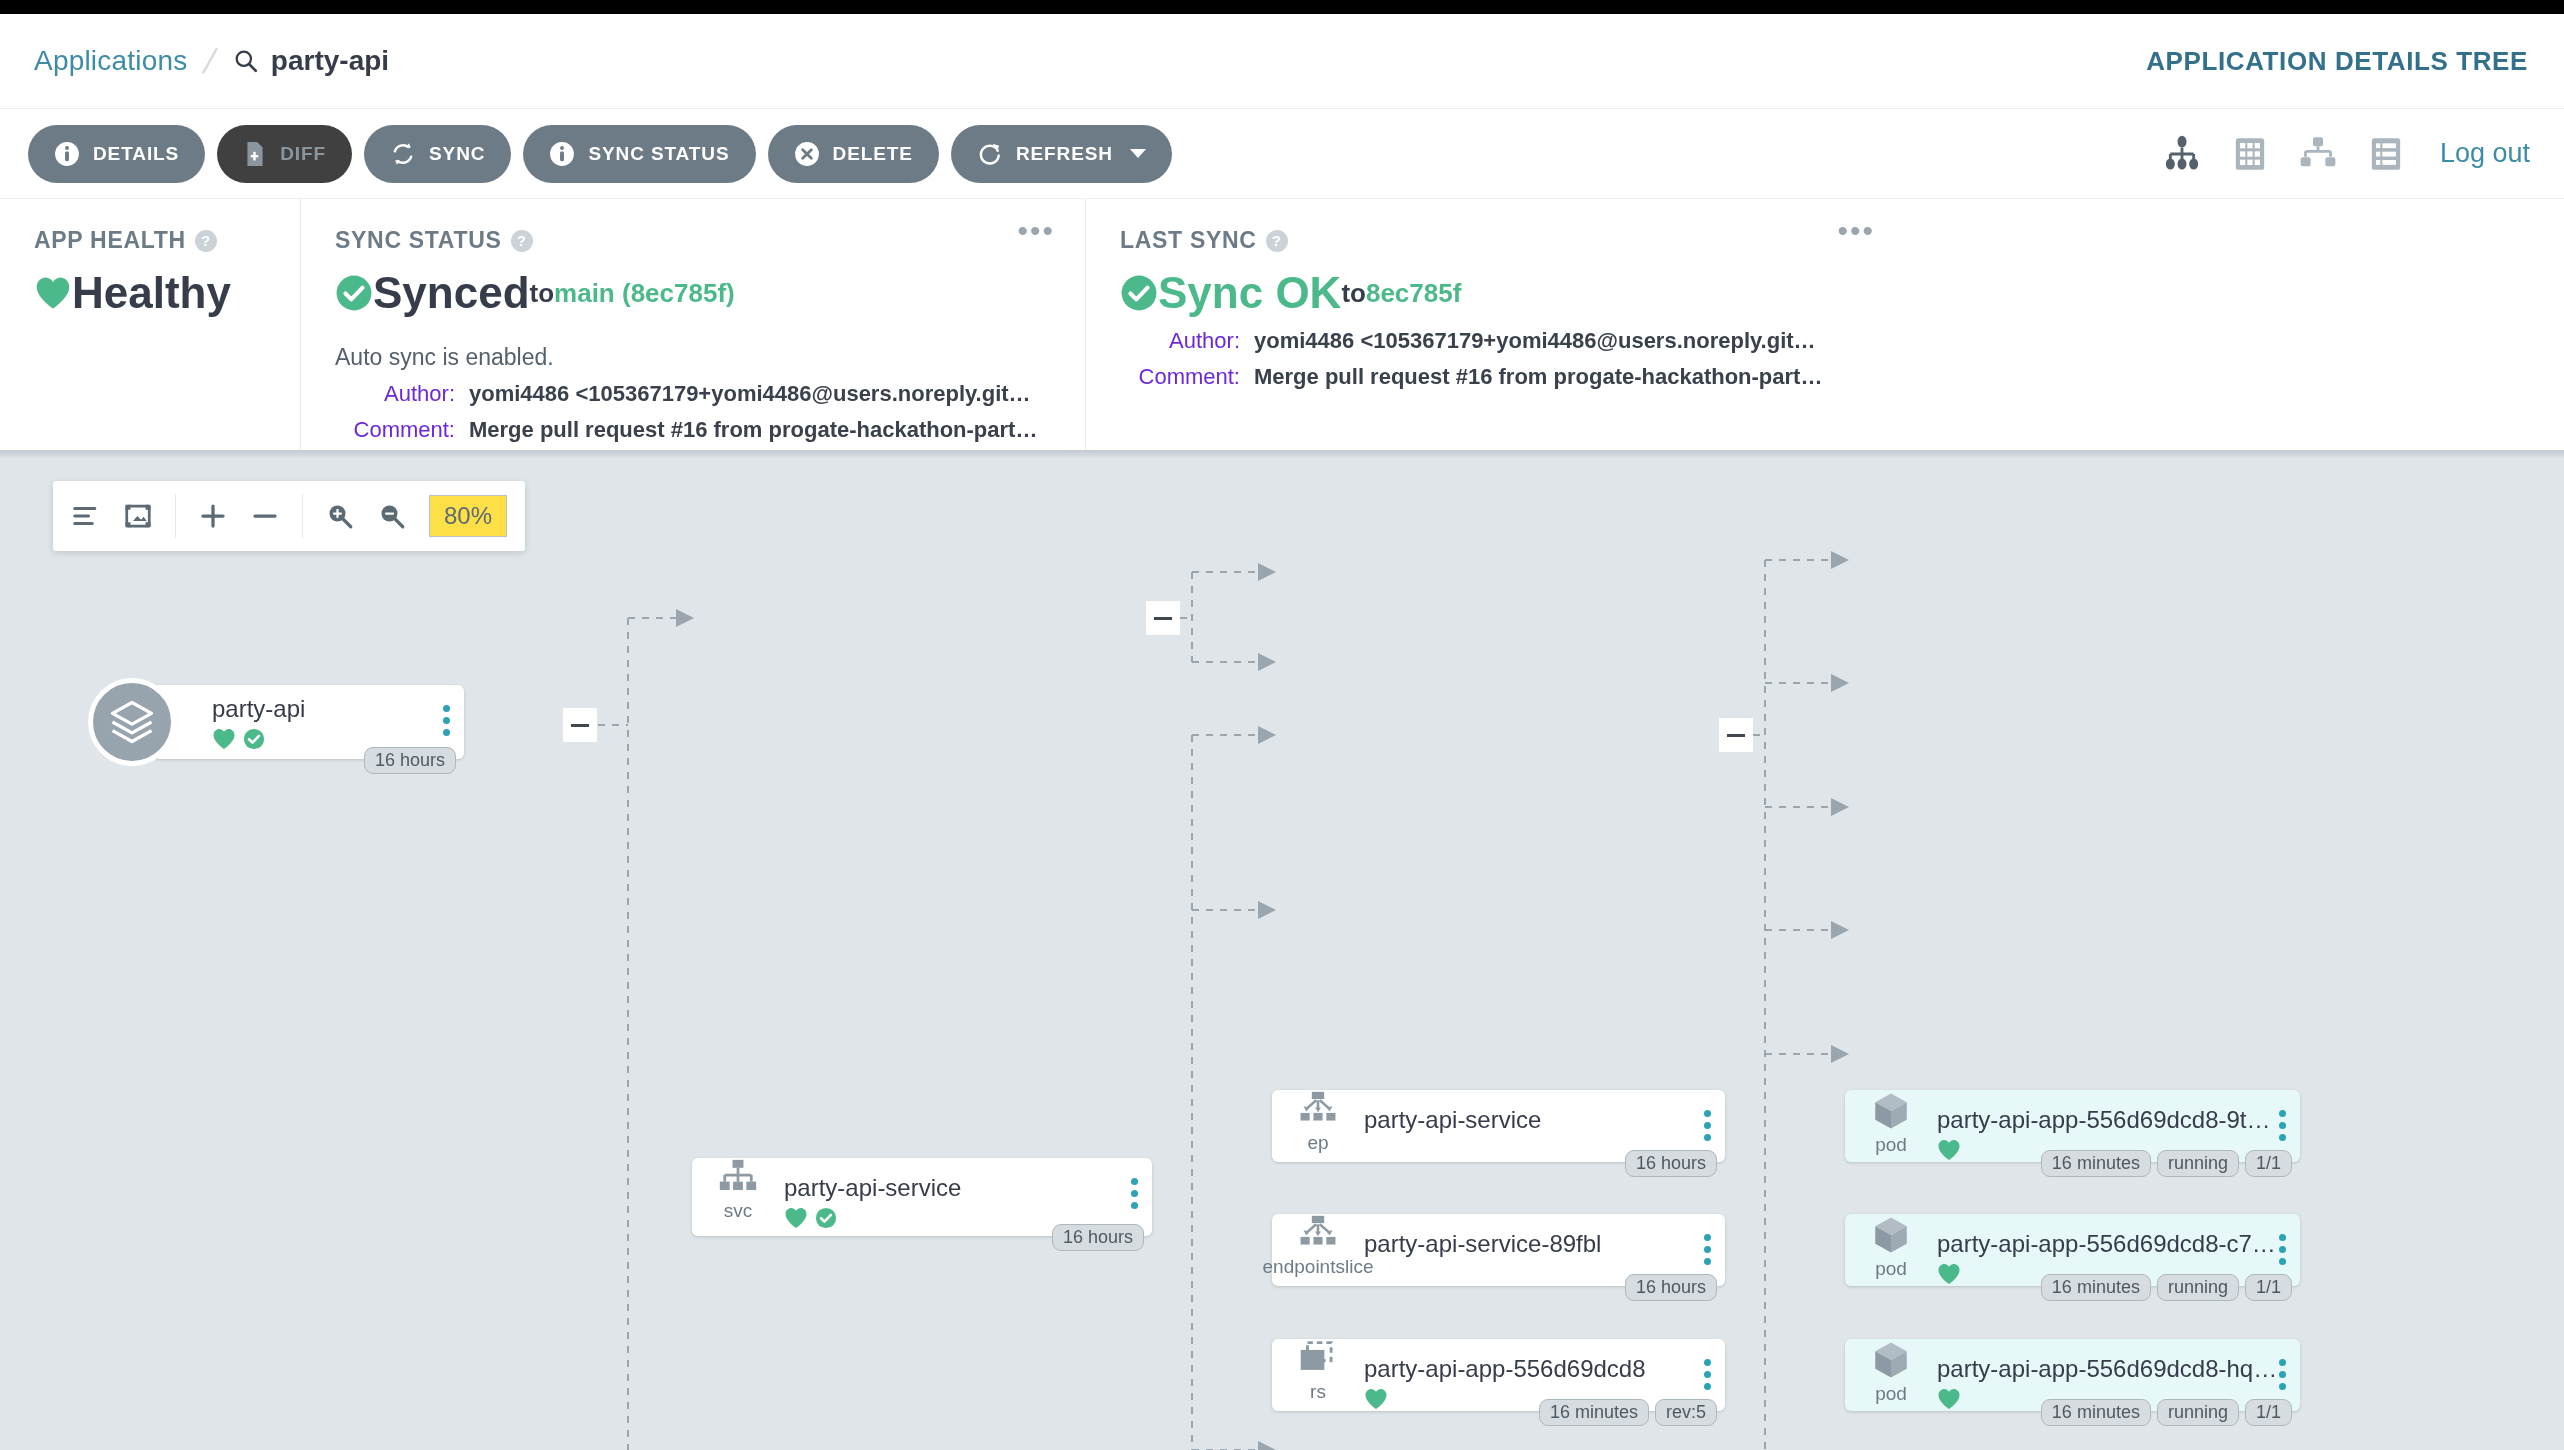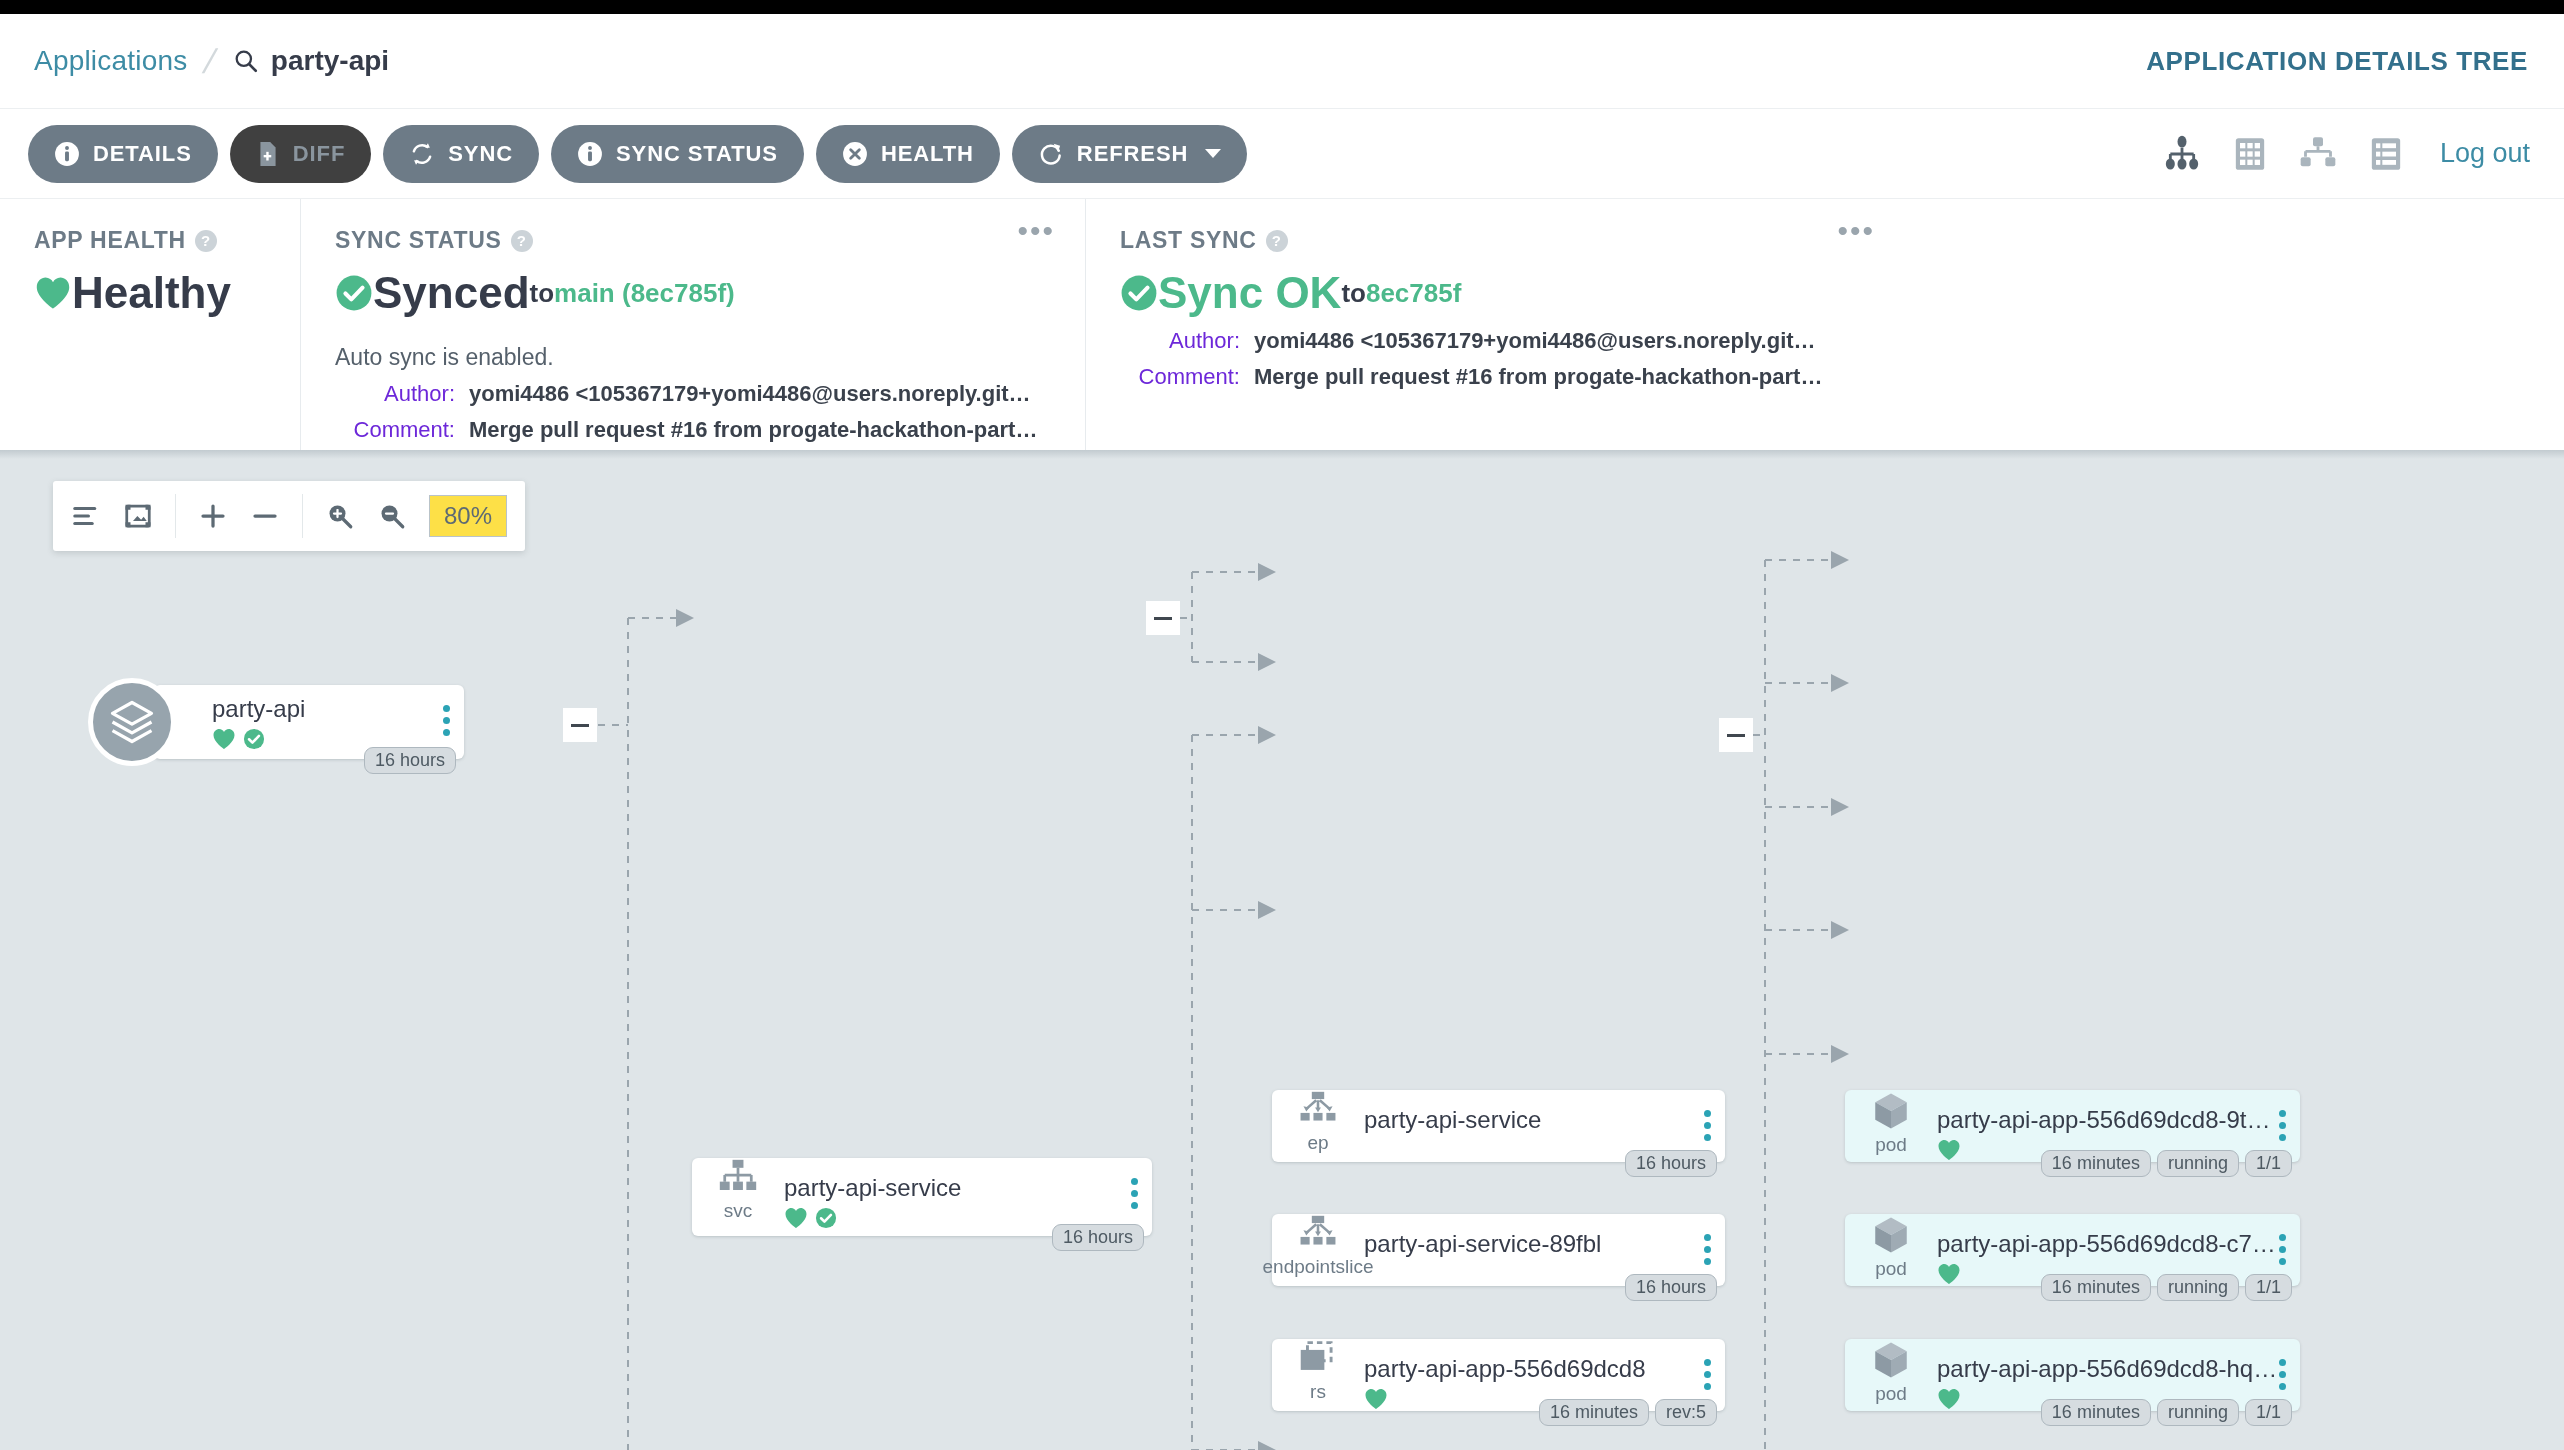--- a/index.html
+++ b/index.html
@@ -44,21 +44,21 @@
     border-top: 1px solid #eceff1;
     display: flex; align-items: center;
     padding: 0 28px;
     position: relative;
   }
   .btn {
     height: 58px; border-radius: 29px;
     background: #6d7b87; color: #fff;
     display: inline-flex; align-items: center; gap: 13px;
     padding: 0 26px; margin-right: 12px;
-    font-size: 22px; font-weight: bold; letter-spacing: .9px;
+    font-size: 19px; font-weight: bold; letter-spacing: .9px;
     cursor: pointer; border: none; white-space: nowrap;
   }
   .btn.light { background: #404040; color: #8a959e; }
   .btn svg { flex: none; display: block; }
   .caret {
     width: 0; height: 0; margin-left: 4px;
     border-left: 8px solid transparent; border-right: 8px solid transparent;
     border-top: 9px solid #fff;
   }
   .toolbar-right {
@@ -268,21 +268,21 @@
     </svg>
     <span>SYNC STATUS</span>
   </button>
 
 
   <button class="btn">
     <svg width="26" height="26" viewBox="0 0 24 24">
       <circle cx="12" cy="12" r="11" fill="#fff"></circle>
       <path d="M8 8 L16 16 M16 8 L8 16" stroke="#6d7b87" stroke-width="2.6" stroke-linecap="round"></path>
     </svg>
-    <span>HEALTH</span>
+    <span>DELETE</span>
   </button>
 
   <button class="btn">
     <svg width="26" height="26" viewBox="0 0 24 24">
       <path d="M19.2 9 A8.2 8.2 0 1 0 20 13.4" fill="none" stroke="#fff" stroke-width="2.3" stroke-linecap="round"></path>
       <path d="M14.4 2.6 L20.4 4.4 L18.6 10.2 Z" fill="#fff"></path>
     </svg>
     <span>REFRESH</span>
     <span class="caret"></span>
   </button>

